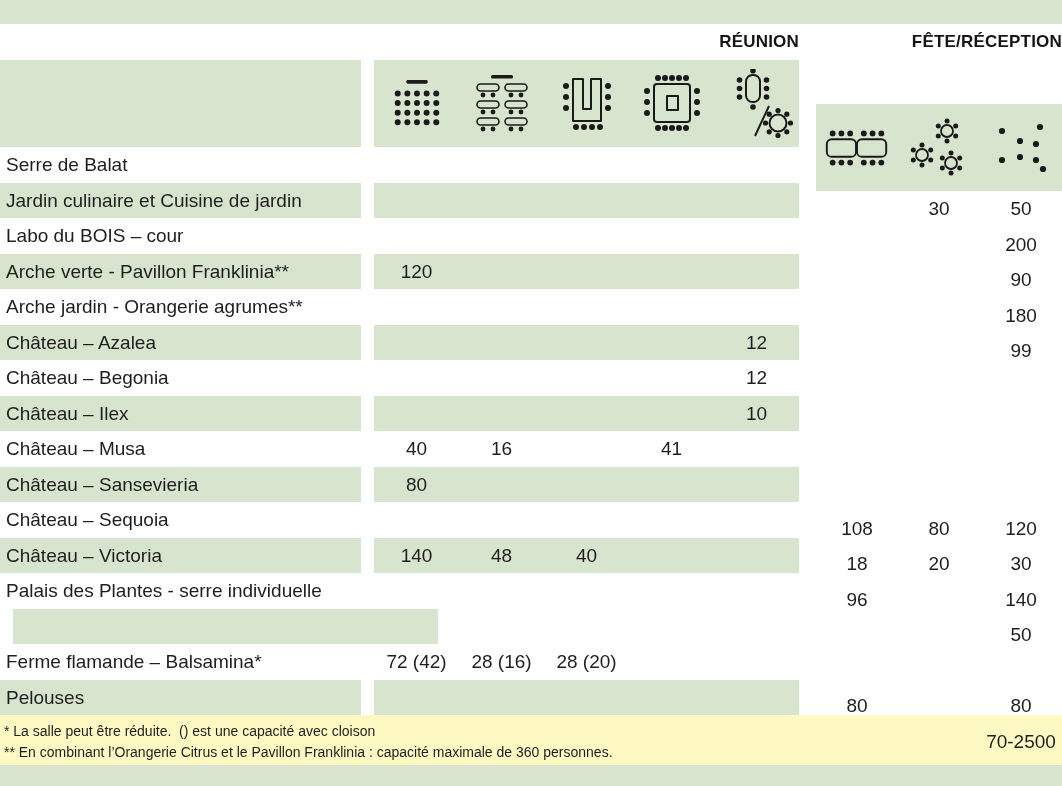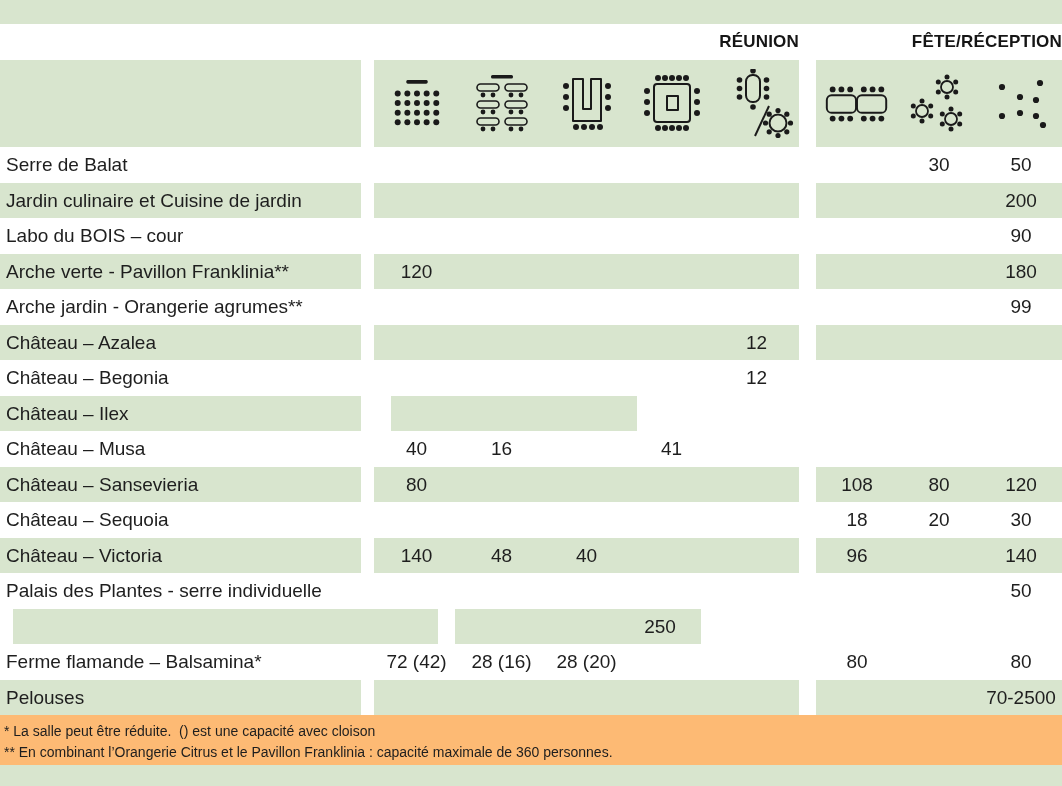--- a/index.html
+++ b/index.html
@@ -13,40 +13,40 @@
   .group-label{position:absolute;top:0;height:35px;line-height:36px;text-align:right;
                font-weight:bold;font-size:17px;color:#151515;letter-spacing:.2px;}
   #reunion-label{left:374px;width:425px;}
   #fete-label{left:816px;width:246px;}
   
   .trow{display:flex;}
   .seg-name{width:361px;box-sizing:border-box;}
   .gap1{width:13px;}
   .seg-reunion{width:425px;display:flex;}
   .gap2{width:17px;}
-  .seg-fete{width:246px;display:flex;}
+  .seg-fete{width:246px;display:flex;margin-top:44px;}
   
   #icon-row{height:87px;}
   #icon-row .seg-name,#icon-row .seg-reunion,#icon-row .seg-fete{background:#d8e5ce;height:87px;}
   .icon-cell{display:flex;align-items:center;justify-content:center;height:87px;}
   .seg-reunion .icon-cell{width:85px;}
   .seg-fete .icon-cell{width:82px;}
   .icon-cell svg{display:block;}
   .ic{fill:#1a1a1a;}
   .st{fill:none;stroke:#1a1a1a;stroke-width:2;stroke-linejoin:round;}
   
   .row{display:flex;height:35.5px;line-height:35.5px;font-size:19px;}
   .row .seg-name{padding-left:6px;white-space:nowrap;overflow:hidden;background:#fff;}
   .row .seg-reunion,.row .seg-fete{background:#fff;}
   .row.green .seg-name,.row.green .seg-reunion,.row.green .seg-fete{background:#d8e5ce;}
   .cell-num{text-align:center;}
   .seg-reunion .cell-num{width:85px;}
   .seg-fete .cell-num{width:82px;}
   
-  #footnotes{height:50px;padding:6px 0 0 4px;box-sizing:border-box;background:#fdba74;}
+  #footnotes{height:50px;padding:6px 0 0 4px;box-sizing:border-box;background:#fef9c3;}
   .footnote{font-size:14px;line-height:21px;white-space:pre-wrap;color:#1e1e1e;}
 </style>
 </head>
 <body>
 
 <div id="page">
 
   <div id="top-bar" class="band"></div>
 
   <div id="title-row">
@@ -372,20 +372,27 @@
     <div class="seg-fete">
       <div class="cell-num"></div>
       <div class="cell-num"></div>
       <div class="cell-num"></div>
     </div>
   </div>
 
   <div class="row green">
     <div class="seg-name">Château – Ilex</div>
     <div class="gap1"></div>
+    <div class="seg-reunion">
+      <div class="cell-num"></div>
+      <div class="cell-num"></div>
+      <div class="cell-num"></div>
+      <div class="cell-num"></div>
+      <div class="cell-num">10</div>
+    </div>
     <div class="gap2"></div>
     <div class="seg-fete">
       <div class="cell-num"></div>
       <div class="cell-num"></div>
       <div class="cell-num"></div>
     </div>
   </div>
 
   <div class="row">
     <div class="seg-name">Château – Musa</div>

